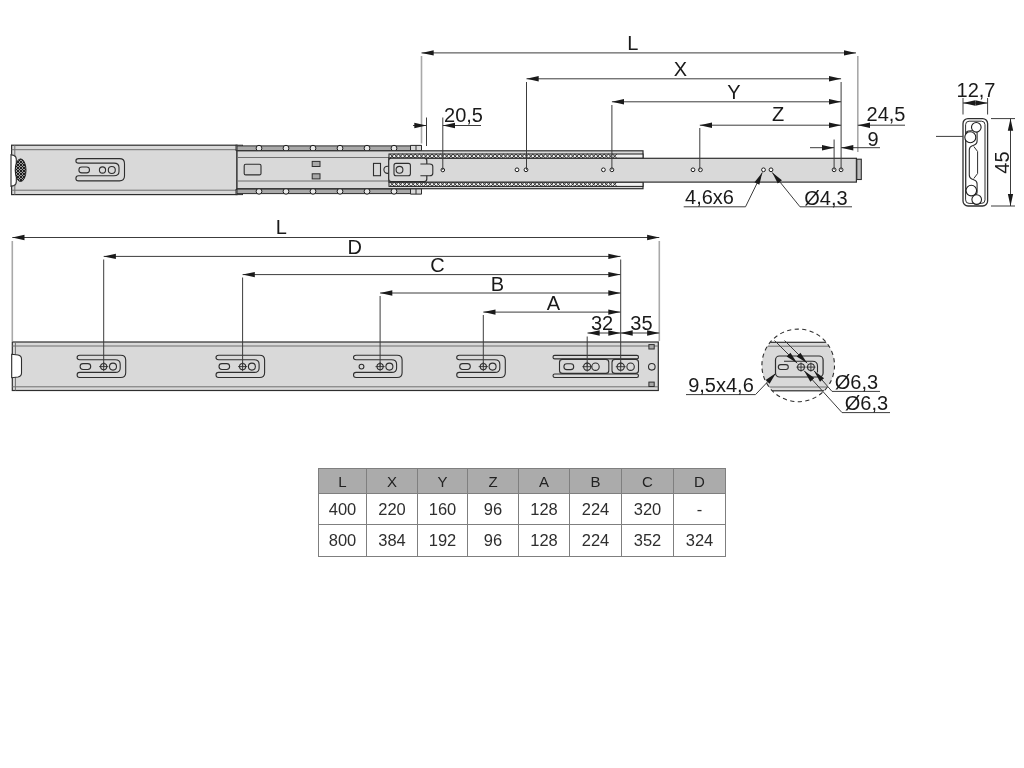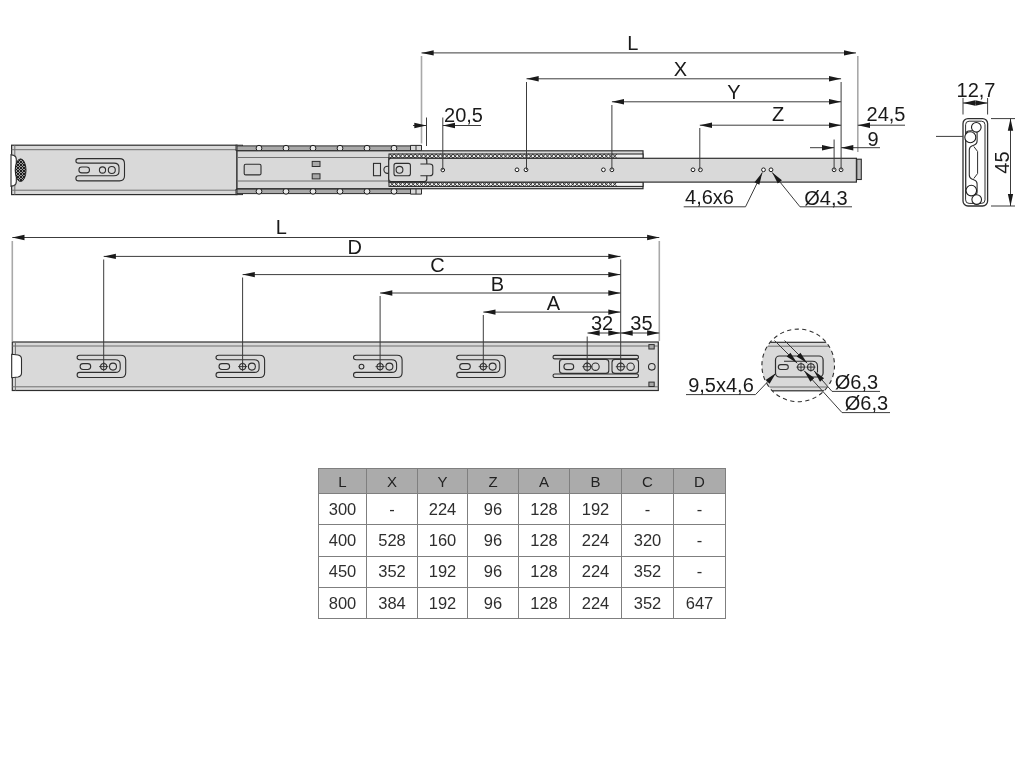--- a/index.html
+++ b/index.html
@@ -356,54 +356,34 @@
           <th>L</th>
           <th>X</th>
           <th>Y</th>
           <th>Z</th>
           <th>A</th>
           <th>B</th>
           <th>C</th>
           <th>D</th>
         </tr>
 <tr>
-          <td>300</td>
-          <td>-</td>
-          <td>224</td>
-          <td>96</td>
-          <td>128</td>
-          <td>192</td>
-          <td>-</td>
-          <td>-</td>
-        </tr>
-<tr>
           <td>400</td>
-          <td>528</td>
+          <td>220</td>
           <td>160</td>
           <td>96</td>
           <td>128</td>
           <td>224</td>
           <td>320</td>
-          <td>-</td>
-        </tr>
-<tr>
-          <td>450</td>
-          <td>352</td>
-          <td>192</td>
-          <td>96</td>
-          <td>128</td>
-          <td>224</td>
-          <td>352</td>
           <td>-</td>
         </tr>
 <tr>
           <td>800</td>
           <td>384</td>
           <td>192</td>
           <td>96</td>
           <td>128</td>
           <td>224</td>
           <td>352</td>
-          <td>647</td>
+          <td>324</td>
         </tr>
 </tbody>
     </table>
 </div>
 
 </body></html>

